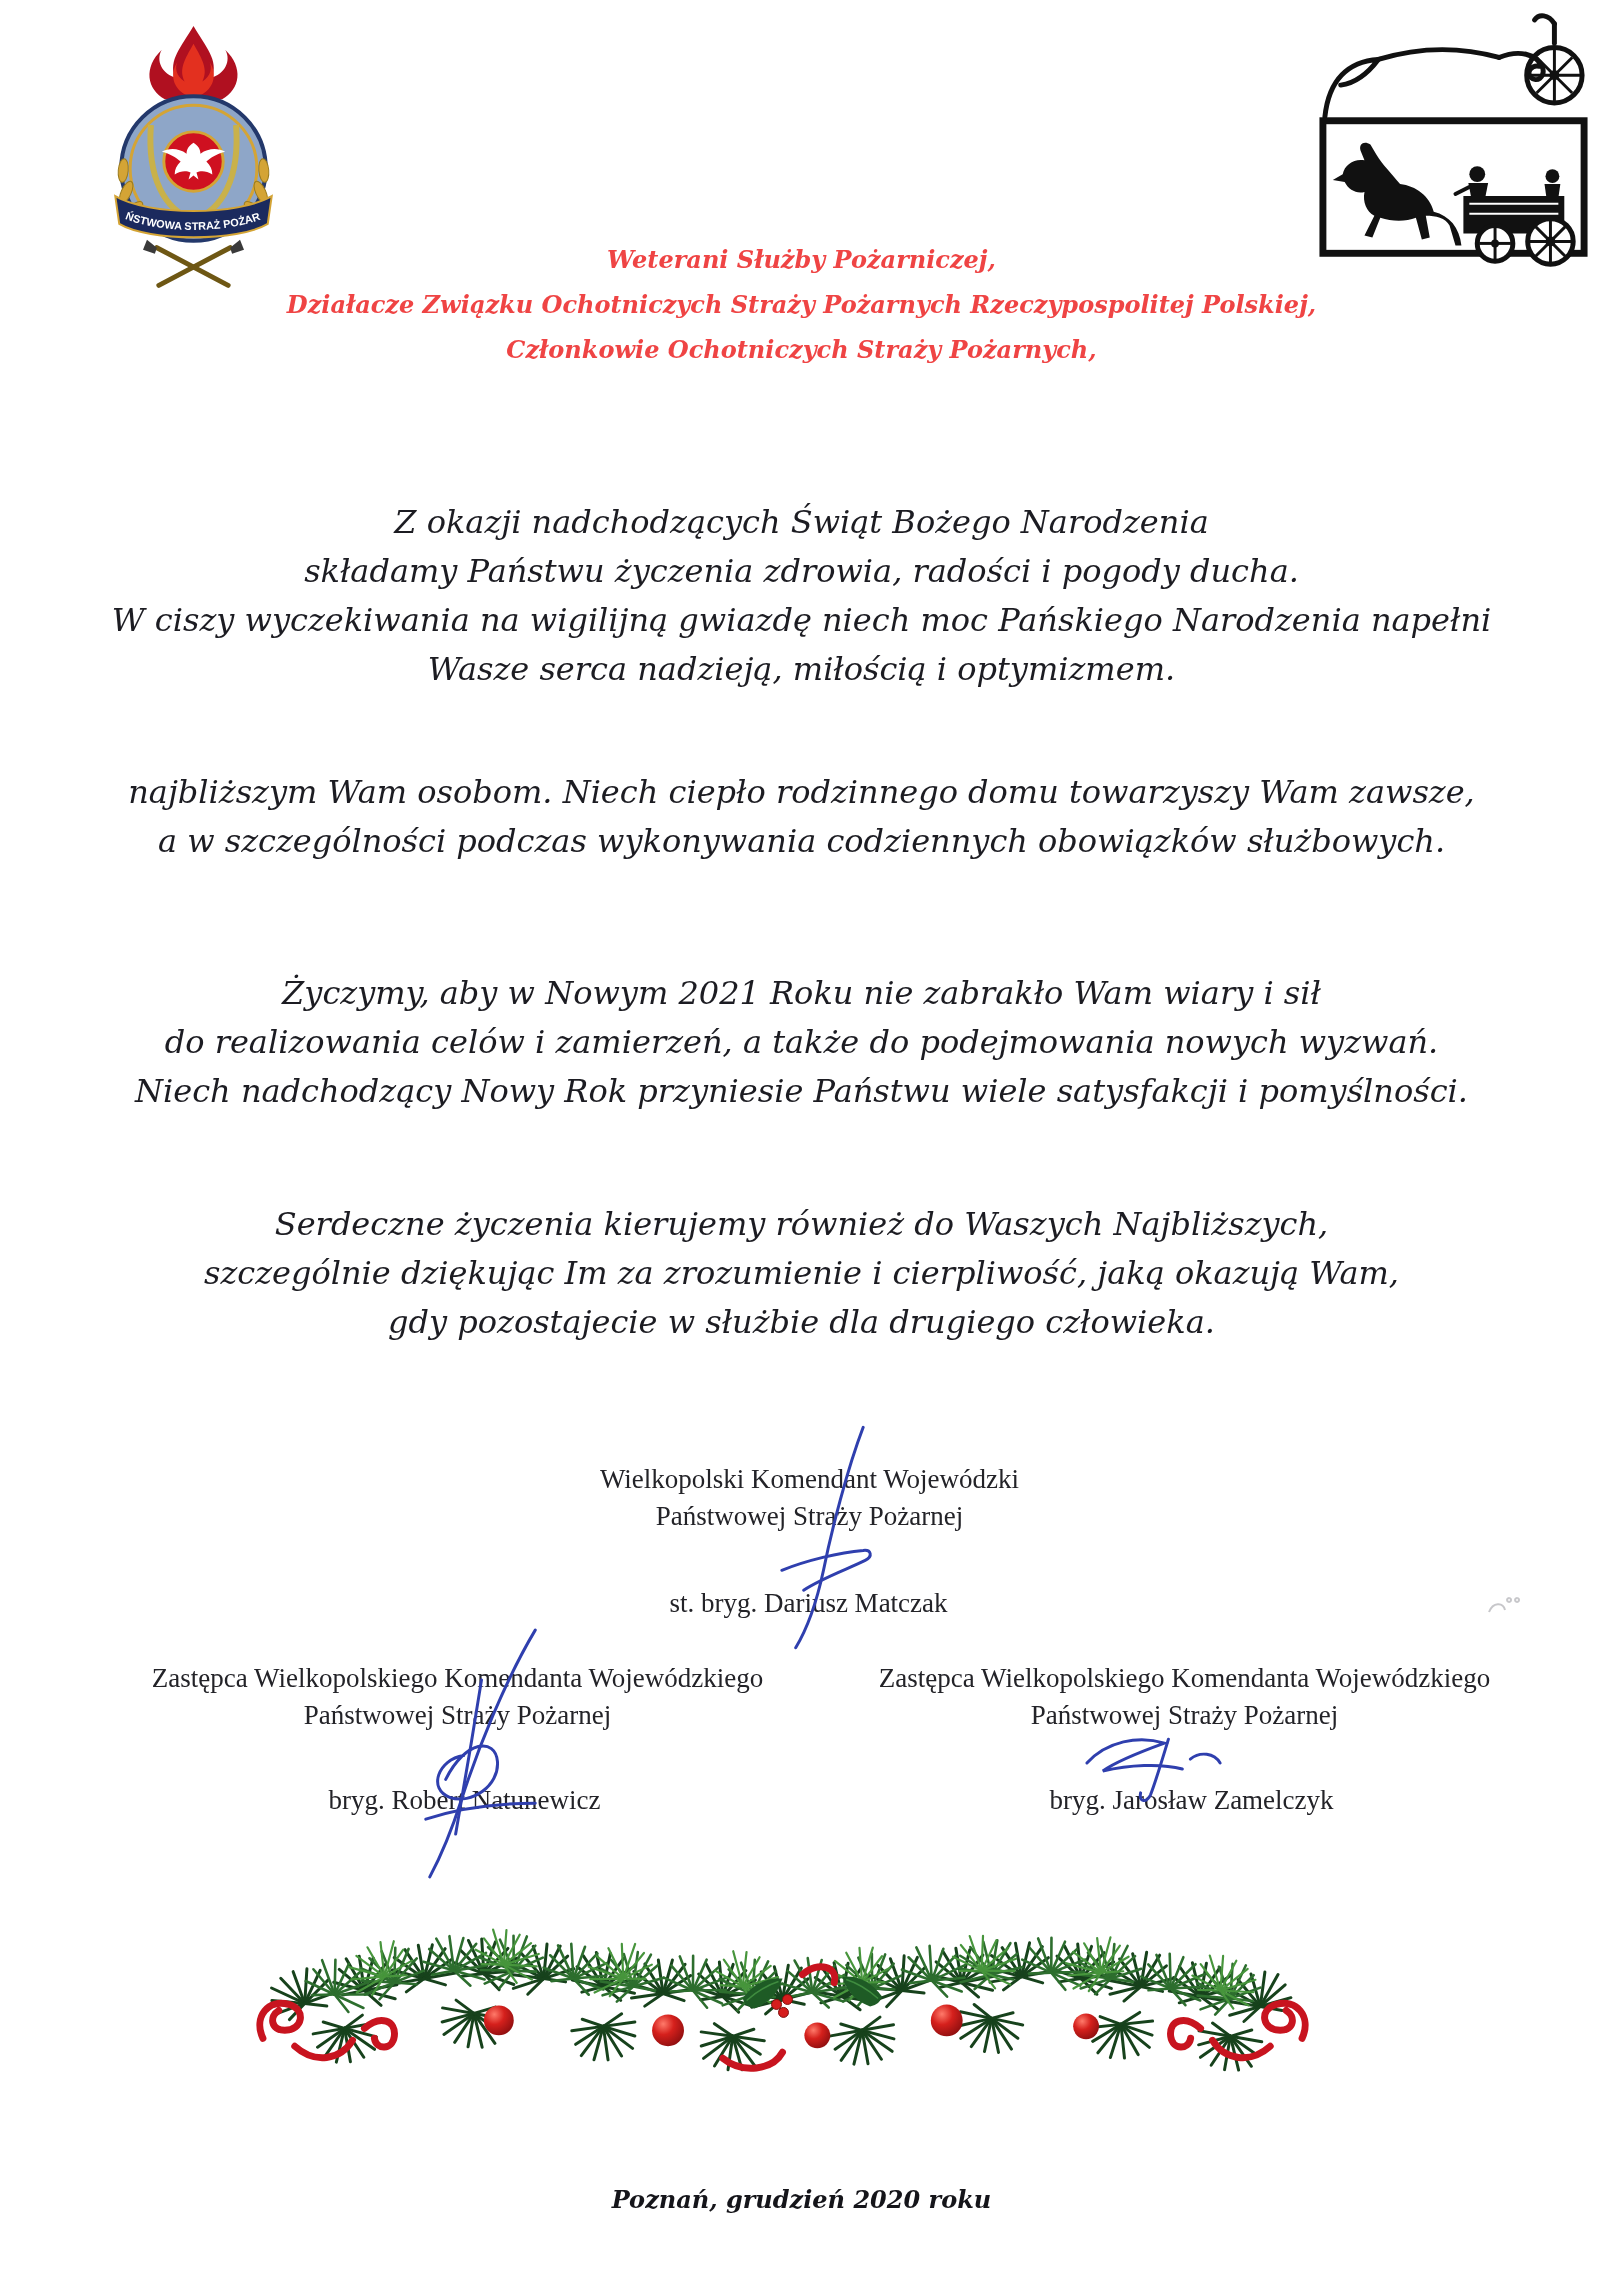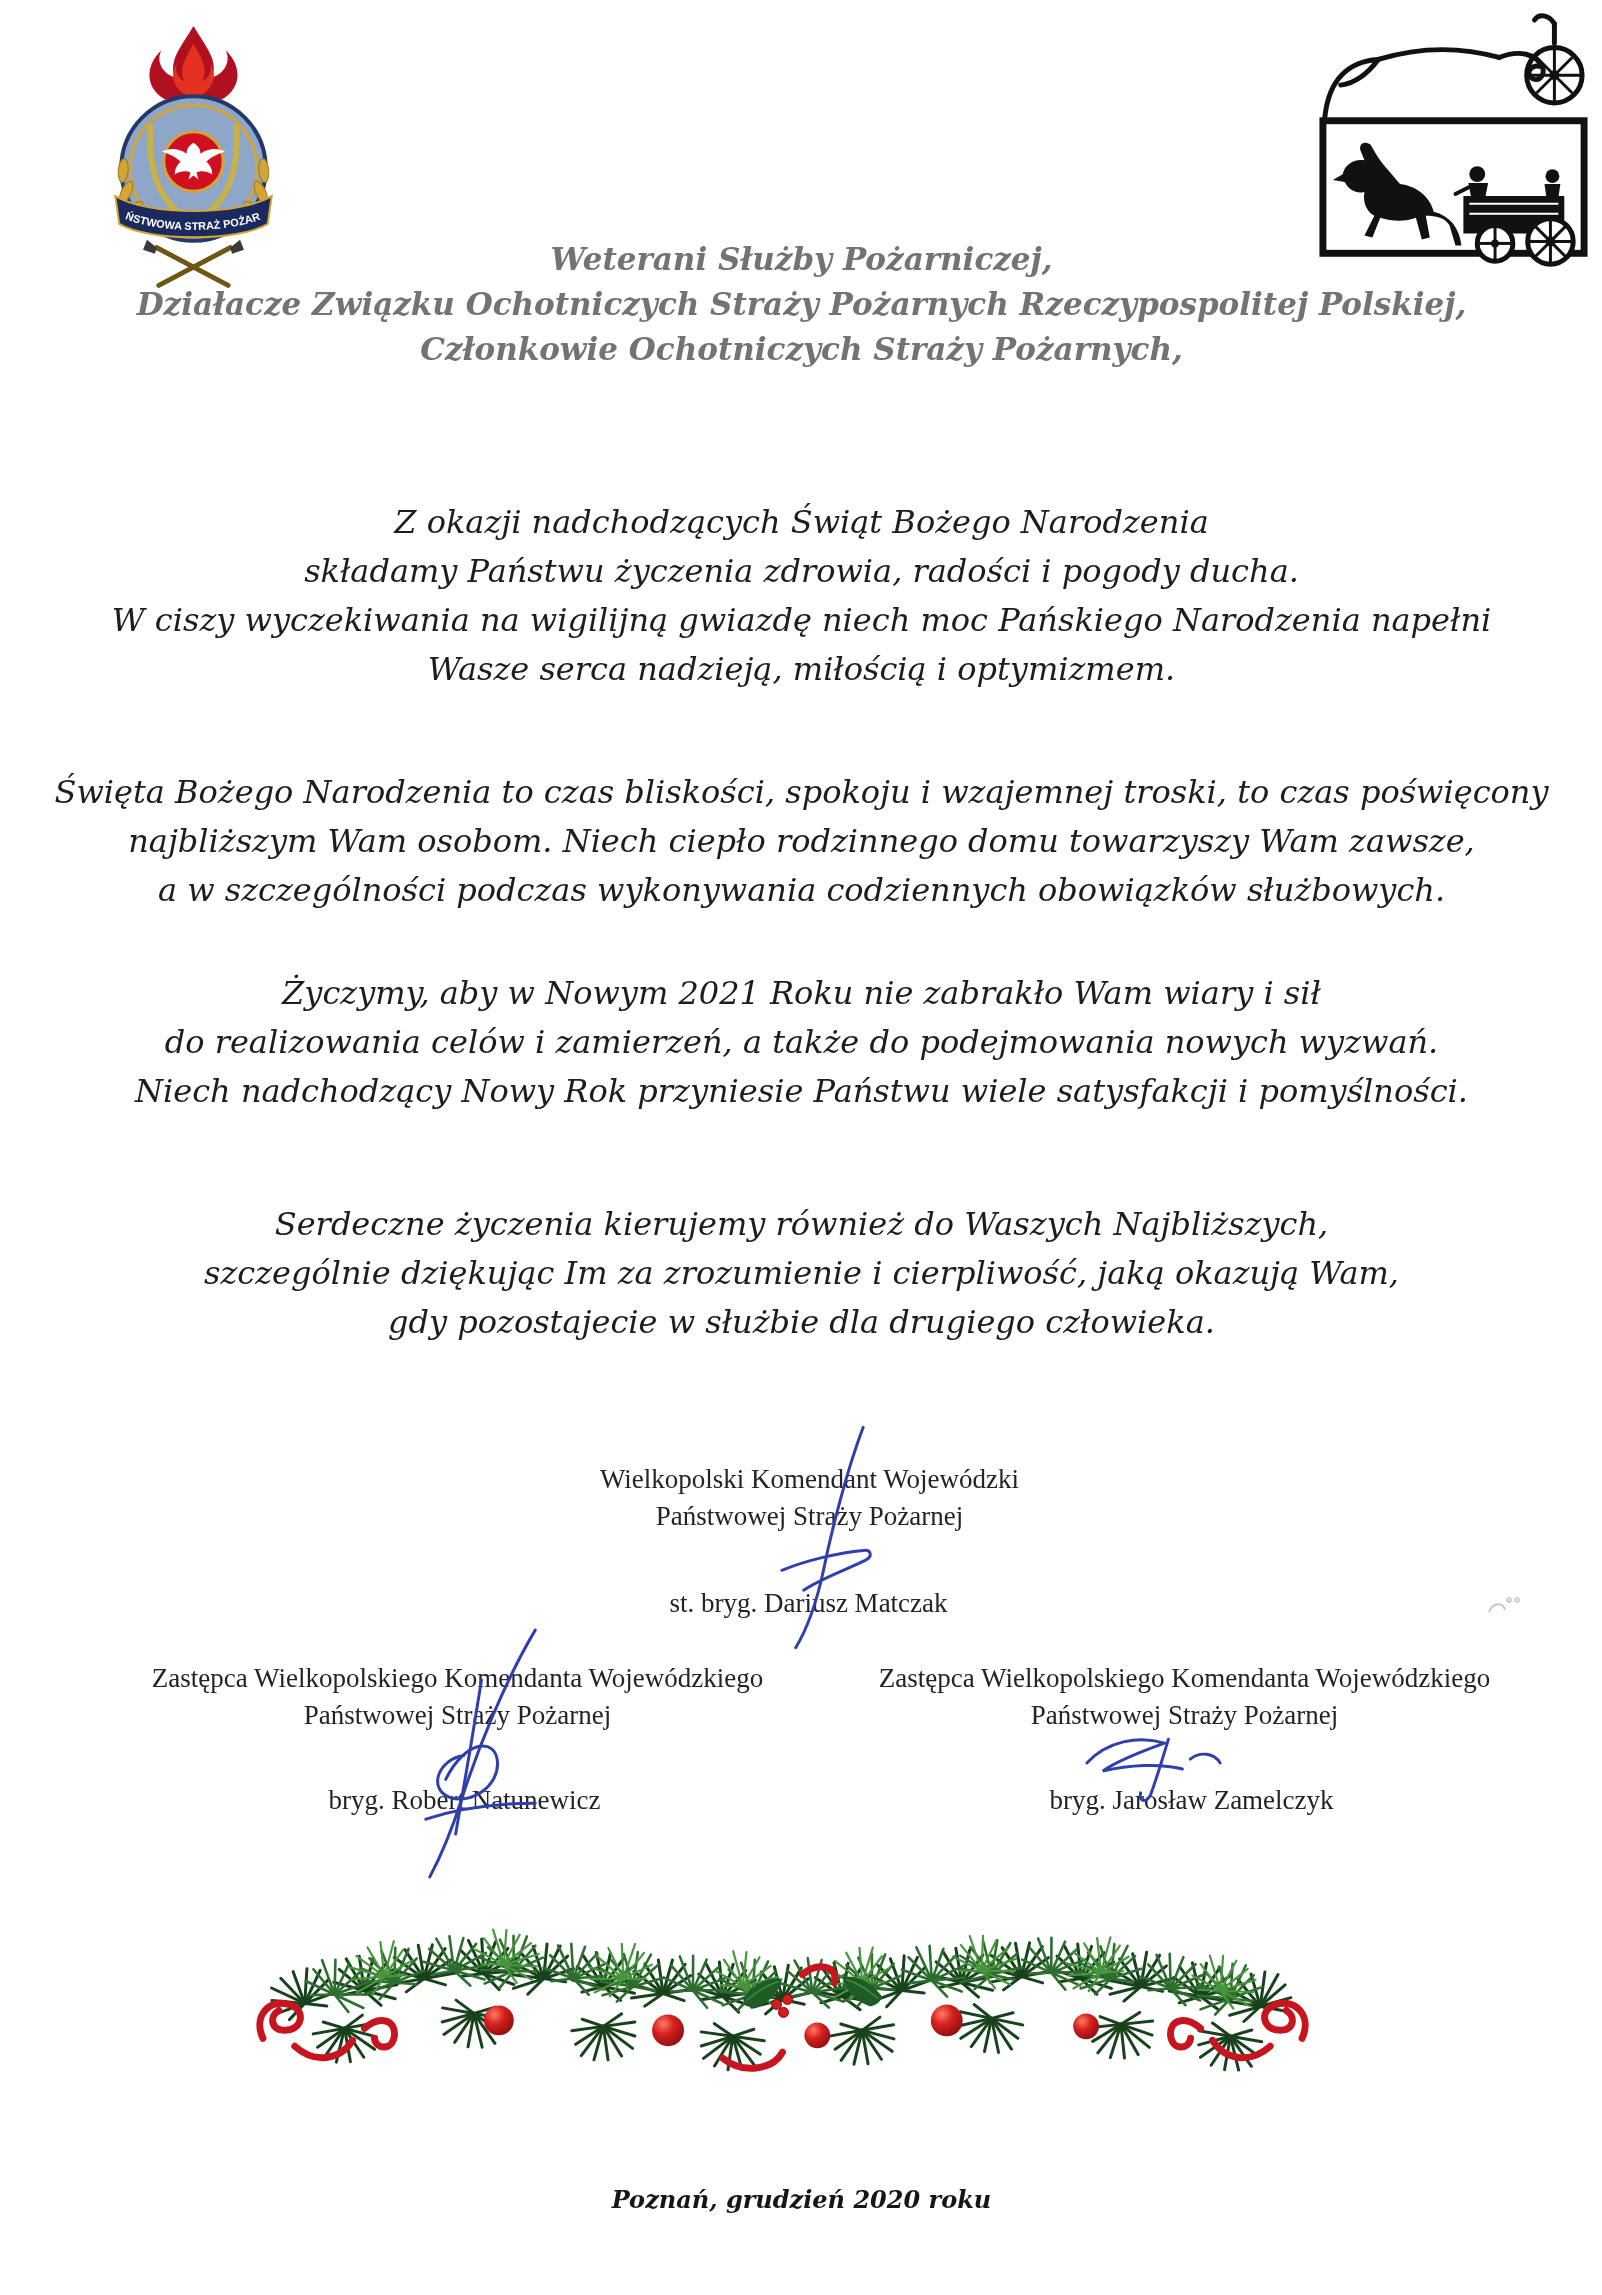--- a/index.html
+++ b/index.html
@@ -10,22 +10,22 @@
     color:#1c1c1e;
   }
   .abs { position:absolute; }
   .page { position:absolute; inset:0; background:#ffffff; }
 
   .emblem        { left:88px;  top:20px;  width:211px; height:297px; }
   .carriage-sign { left:1315px; top:8px;  width:277px; height:271px; }
 
   .salutation {
     left:0; top:237px; width:100%; text-align:center;
-    font-style:italic; font-weight:bold; font-size:31px; line-height:45px;
-    color:#737373;
+    font-style:italic; font-weight:bold; font-size:24px; line-height:45px;
+    color:#ef4444;
   }
   .para {
     left:0; width:100%; text-align:center;
     font-style:italic; font-size:32px; line-height:49px; color:#1c1c22;
   }
   .p1 { top:498px; }
   .p2 { top:768px; }
   .p3 { top:969px; }
   .p4 { top:1200px; }
 
@@ -162,21 +162,20 @@
   </div>
 
   <div class="abs para p1">
     <div>Z okazji nadchodzących Świąt Bożego Narodzenia</div>
     <div>składamy Państwu życzenia zdrowia, radości i pogody ducha.</div>
     <div>W ciszy wyczekiwania na wigilijną gwiazdę niech moc Pańskiego Narodzenia napełni</div>
     <div>Wasze serca nadzieją, miłością i optymizmem.</div>
   </div>
 
   <div class="abs para p2">
-    <div>Święta Bożego Narodzenia to czas bliskości, spokoju i wzajemnej troski, to czas poświęcony</div>
     <div>najbliższym Wam osobom. Niech ciepło rodzinnego domu towarzyszy Wam zawsze,</div>
     <div>a w szczególności podczas wykonywania codziennych obowiązków służbowych.</div>
   </div>
 
   <div class="abs para p3">
     <div>Życzymy, aby w Nowym 2021 Roku nie zabrakło Wam wiary i sił</div>
     <div>do realizowania celów i zamierzeń, a także do podejmowania nowych wyzwań.</div>
     <div>Niech nadchodzący Nowy Rok przyniesie Państwu wiele satysfakcji i pomyślności.</div>
   </div>
 

